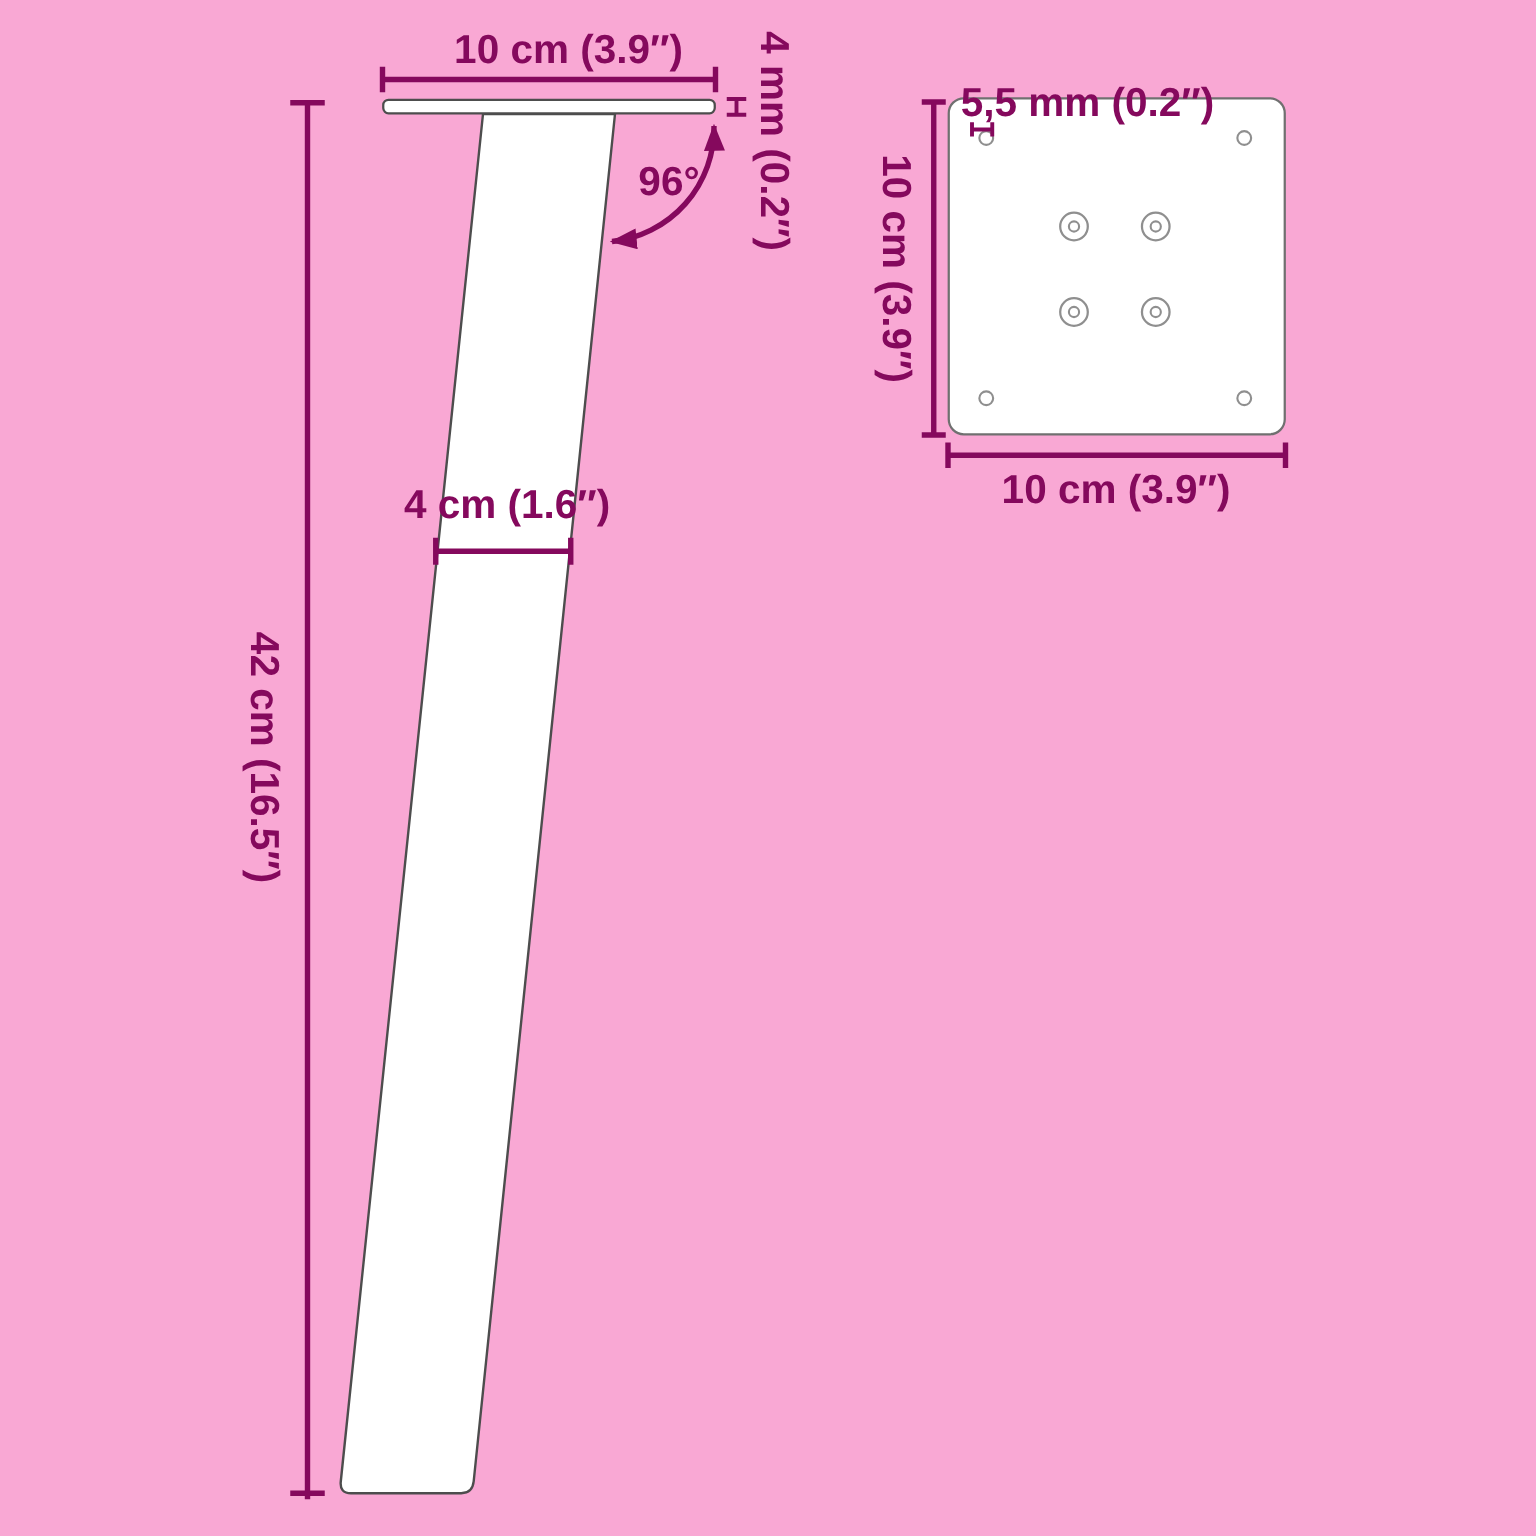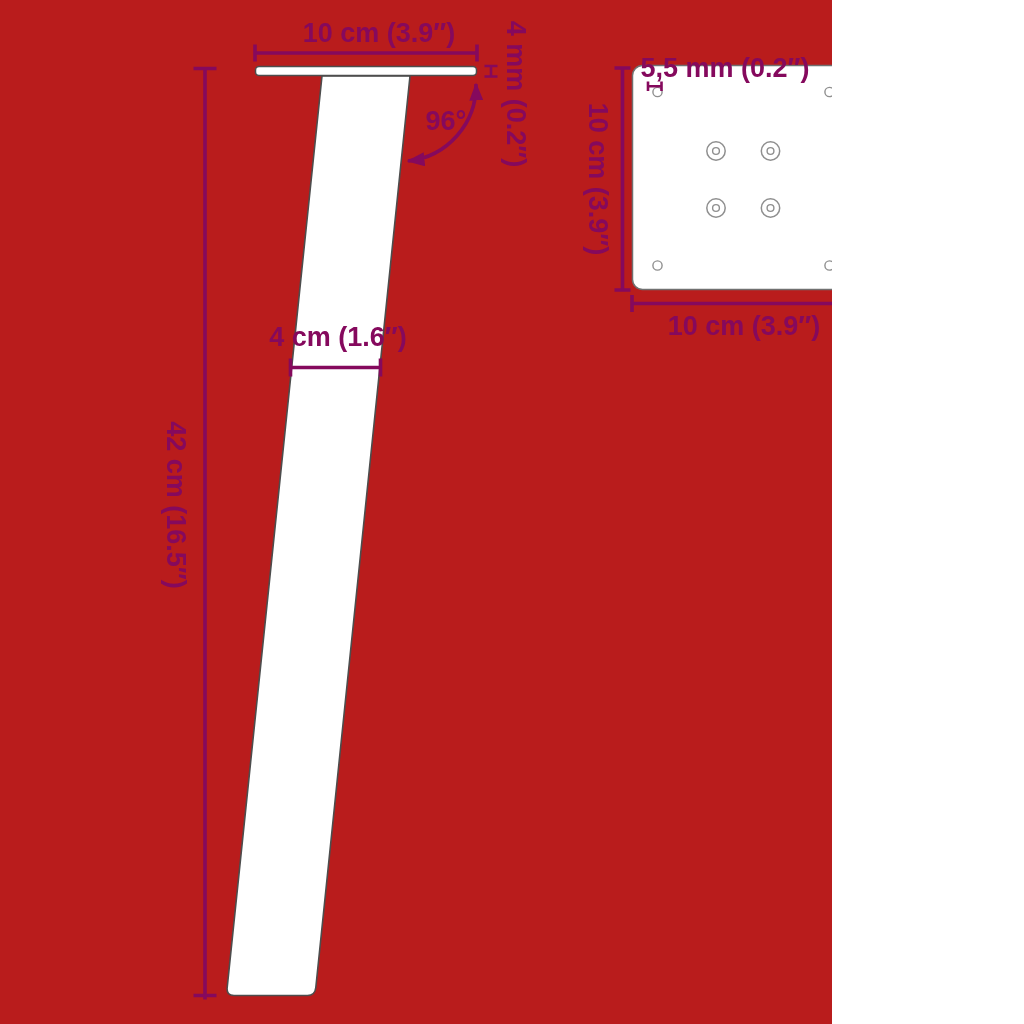--- a/index.html
+++ b/index.html
@@ -2,23 +2,23 @@
 <html style="--accent: #85095d; --leg-outline: #4d4d4d; --plate-outline: #707070; --hole-outline: #8f8f8f;"><head>
 <meta charset="utf-8">
 <style>
   html, body {
     margin: 0;
     padding: 0;
     background: #ffffff;
   }
   .canvas {
     position: relative;
-    width: 832px;
+    width: 1024px;
     height: 1024px;
-    background: #b91c1c;
+    background: #f9a8d4;
     overflow: hidden;
     font-family: "Liberation Sans", sans-serif;
   }
   svg { display: block; }
 
   
   .dim {
     stroke: var(--accent, #85095d);
     stroke-width: 3.6;
     fill: none;

